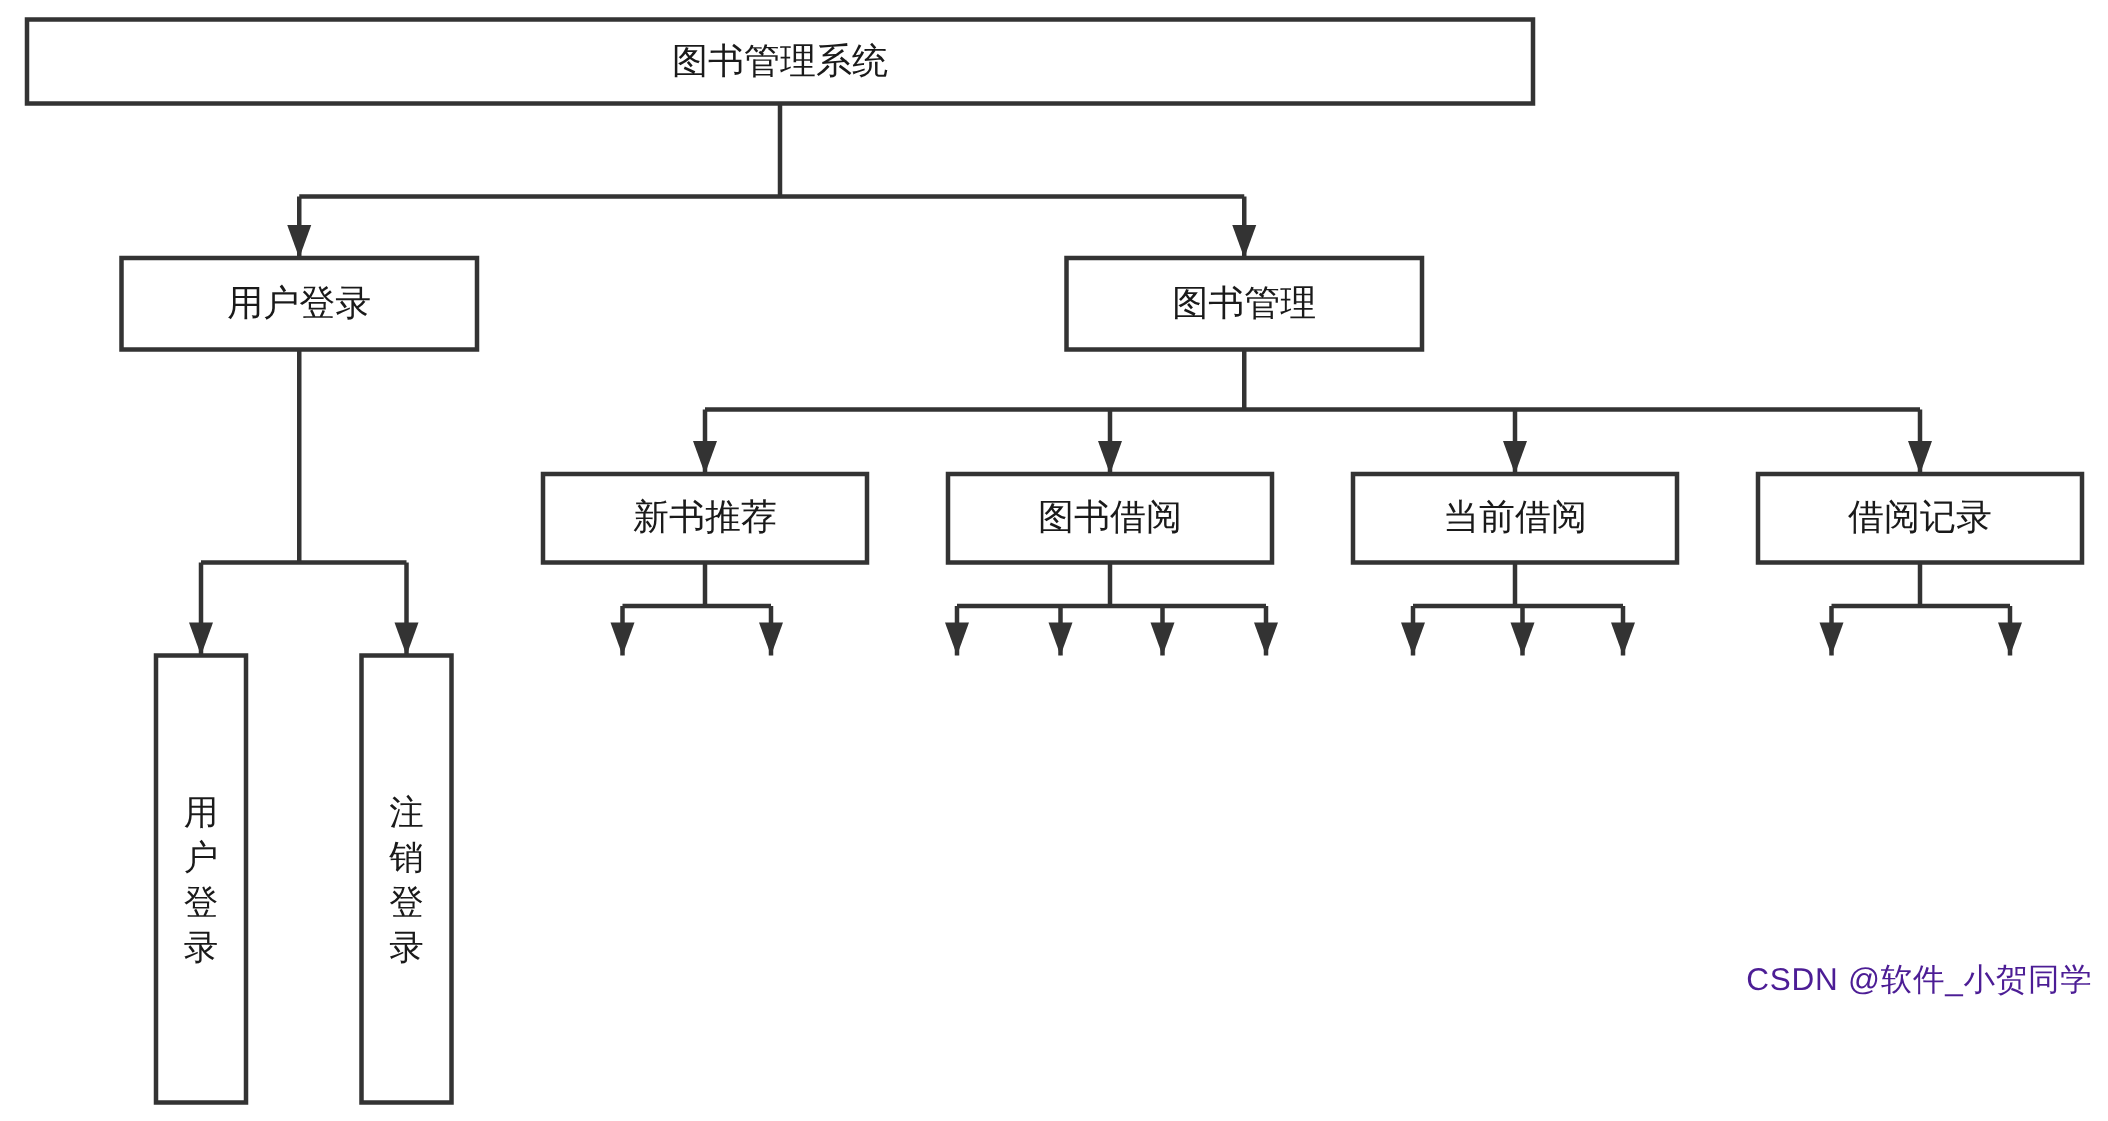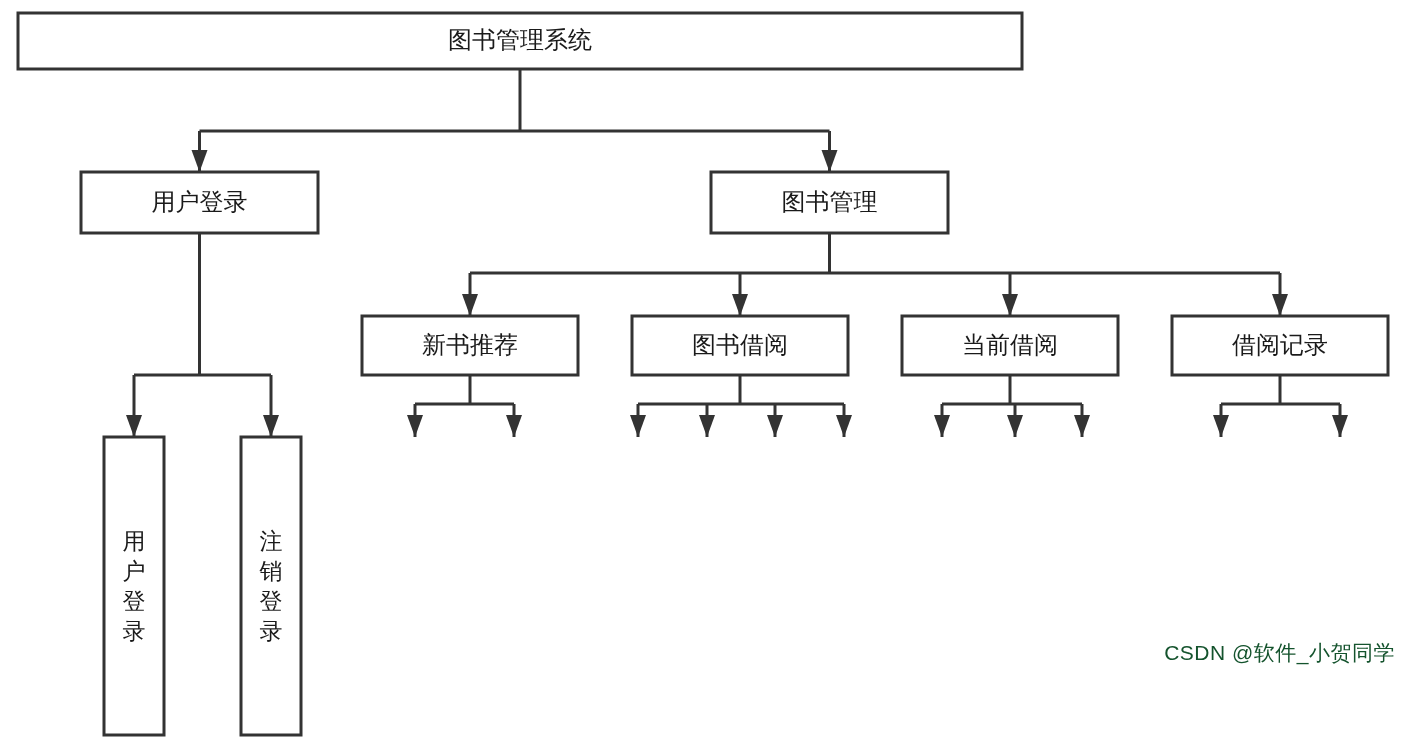--- a/index.html
+++ b/index.html
@@ -54,21 +54,21 @@
     font-size: 23px;
     fill: #1a1a1a;
     text-anchor: middle;
   }
   .watermark {
     position: absolute;
     right: 10px;
     bottom: 6px;
     font-family: "Liberation Sans", "DejaVu Sans", sans-serif;
     font-size: 21px;
-    color: #14532d;
+    color: #4c1d95;
     white-space: nowrap;
     letter-spacing: 0.5px;
   }
 </style>
 </head>
 <body>
 
 <div id="diagram-root">
   <svg id="tree-svg" viewBox="0 0 1405 747">
     <g id="connectors-layer">

